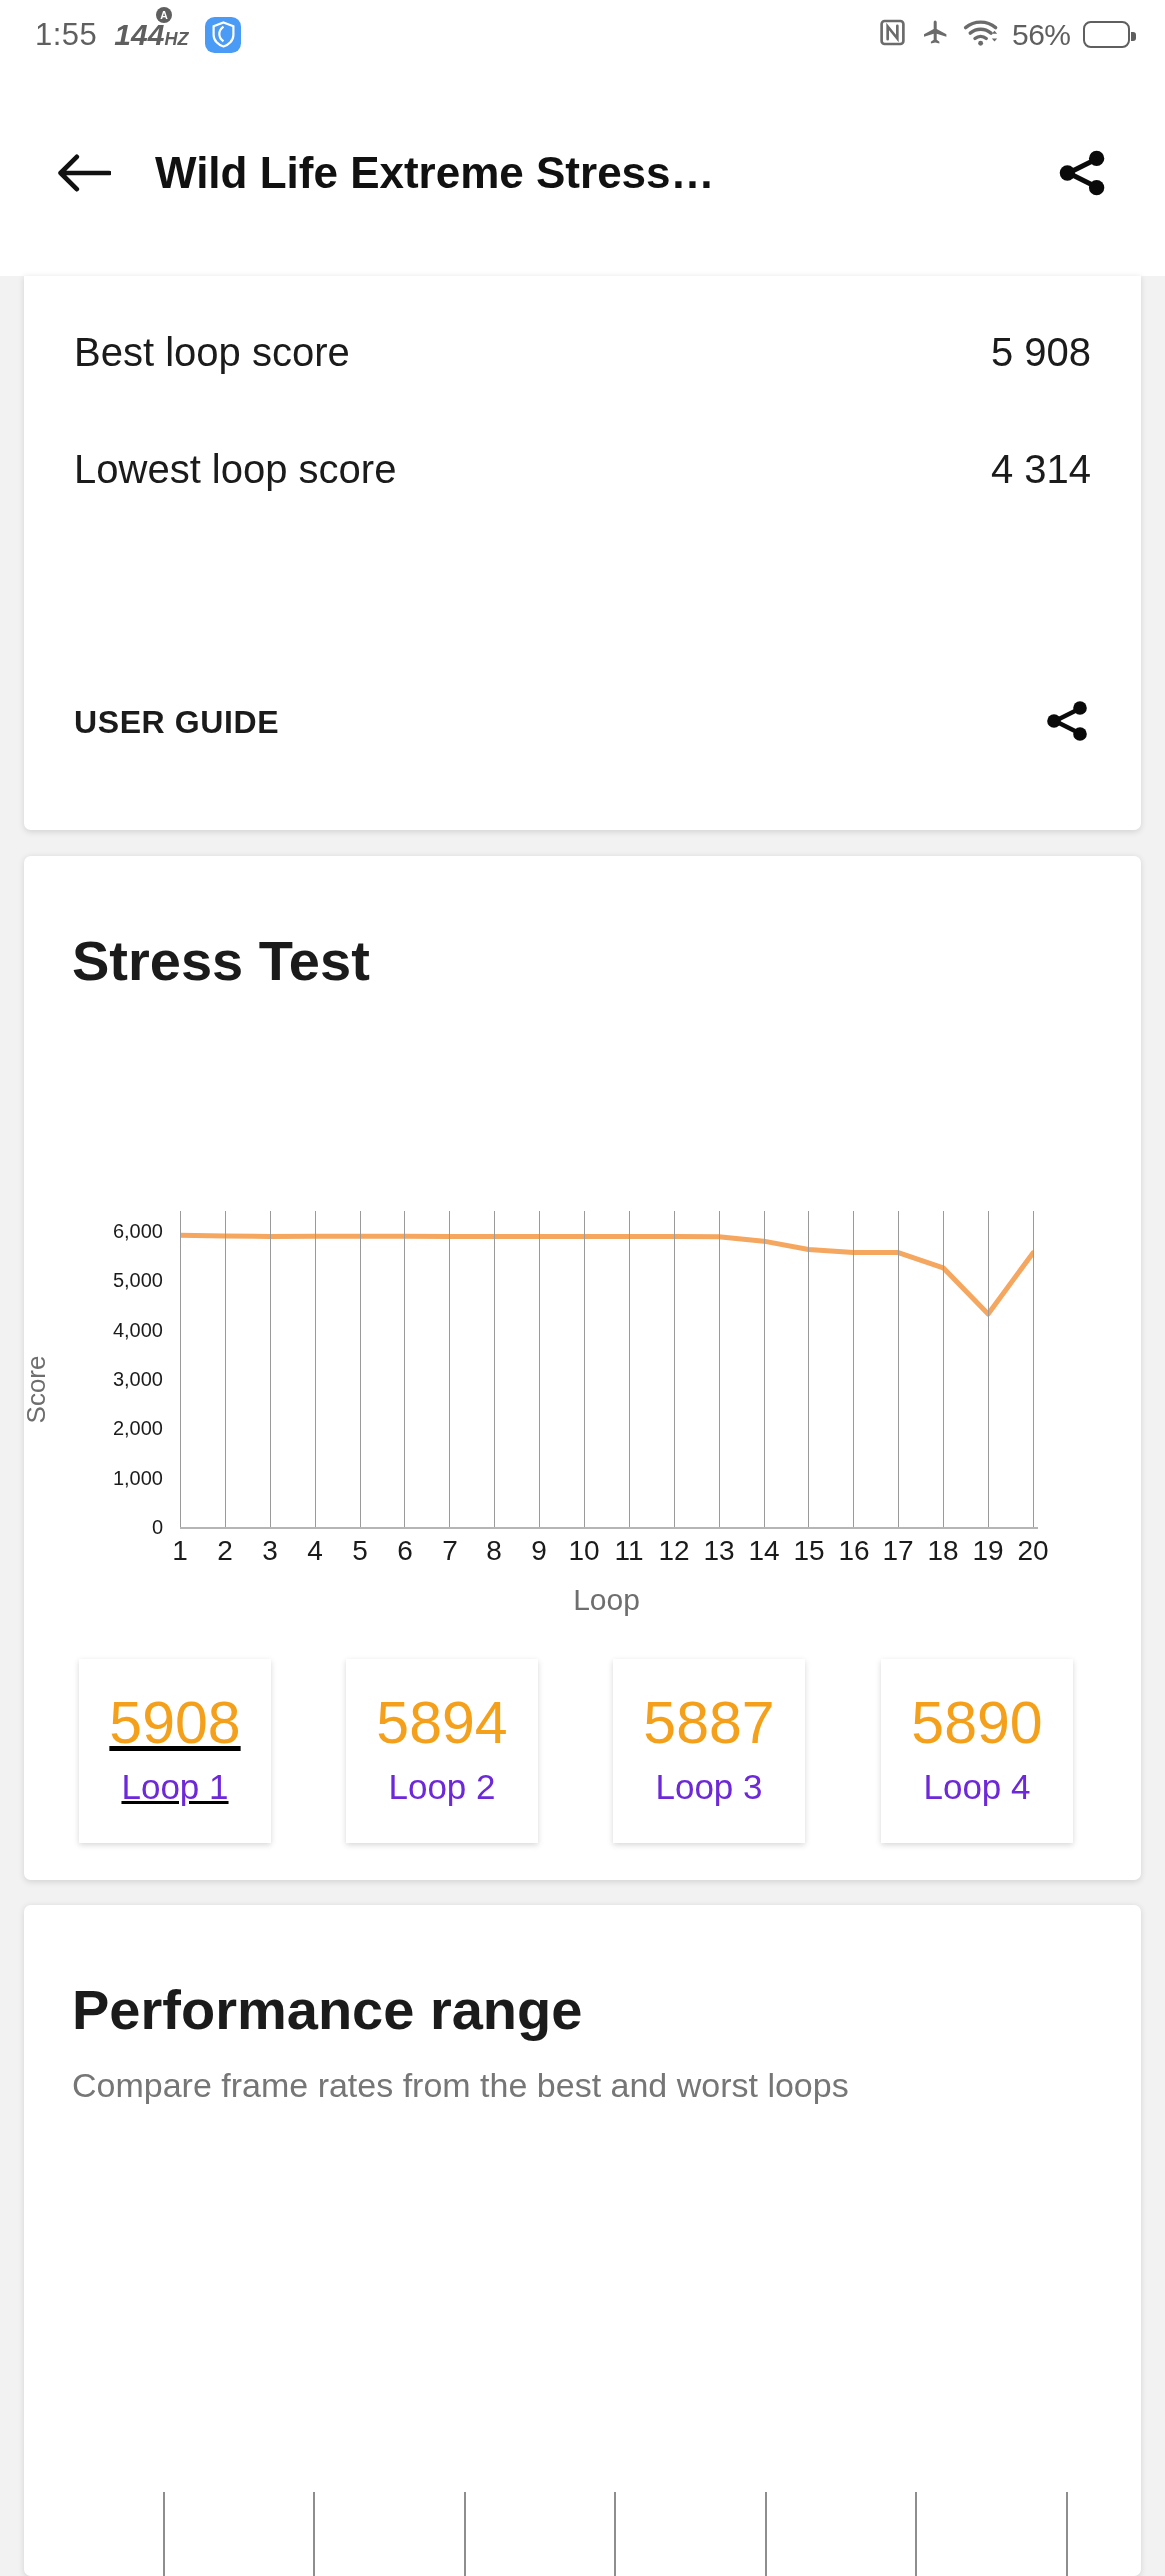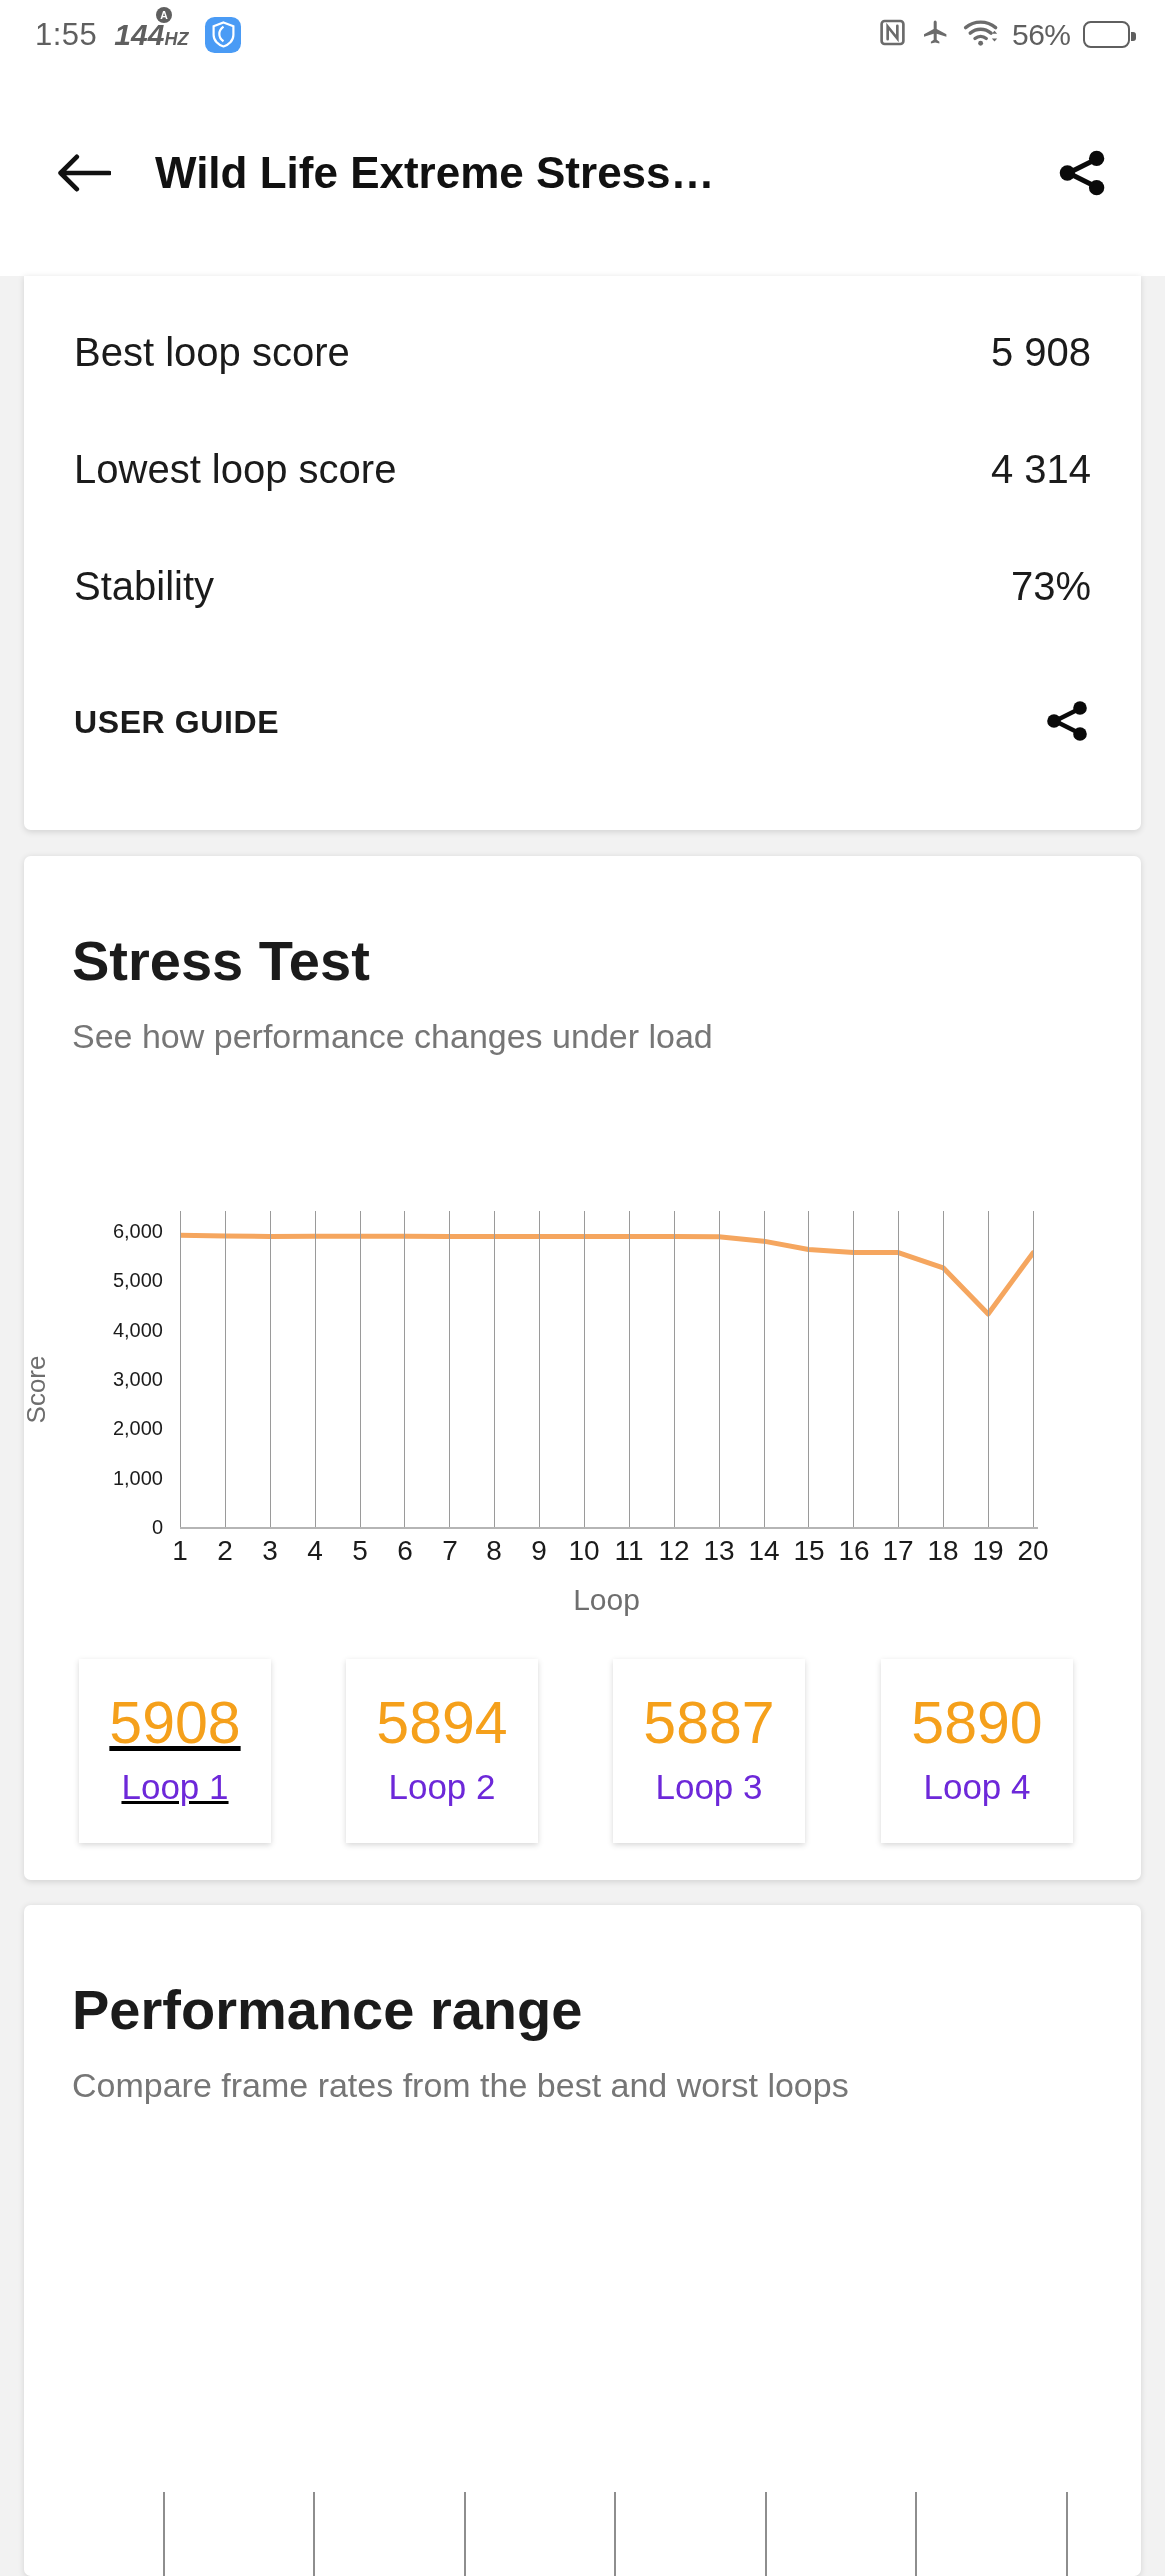--- a/index.html
+++ b/index.html
@@ -190,40 +190,35 @@
 
     <div class="card" id="card-summary">
       <div class="sum-row" id="sum-row-0">
         <span class="sum-label">Best loop score</span>
         <span class="sum-value">5 908</span>
       </div>
       <div class="sum-row" id="sum-row-1">
         <span class="sum-label">Lowest loop score</span>
         <span class="sum-value">4 314</span>
       </div>
-      <div class="sum-row" id="sum-row-2">
-        <span class="sum-label">Stability</span>
-        <span class="sum-value">73%</span>
-      </div>
       <div class="guide-row">
         <span class="guide-label">USER GUIDE</span>
         <span>
           <svg width="48" height="48" viewBox="0 0 24 24">
             <circle cx="18.5" cy="5.5" r="3.4" fill="#0a0a0a"></circle>
             <circle cx="5.5" cy="12" r="3.4" fill="#0a0a0a"></circle>
             <circle cx="18.5" cy="18.5" r="3.4" fill="#0a0a0a"></circle>
             <path d="M16 7 8 11M8 13l8 4" stroke="#0a0a0a" stroke-width="2.2" stroke-linecap="round"></path>
           </svg>
         </span>
       </div>
     </div>
 
     <div class="card" id="card-stress">
       <div class="sec-title" style="top:72px">Stress Test</div>
-      <div class="sec-sub" style="top:161px">See how performance changes under load</div>
 
       <div class="chart-wrap">
         <div class="ylabel">Score</div>
         <div class="ytick-col" id="ytick-col">
             <div class="ytick" style="top: 316px;">0</div>
             <div class="ytick" style="top: 267px;">1,000</div>
             <div class="ytick" style="top: 217px;">2,000</div>
             <div class="ytick" style="top: 168px;">3,000</div>
             <div class="ytick" style="top: 119px;">4,000</div>
             <div class="ytick" style="top: 69px;">5,000</div>

